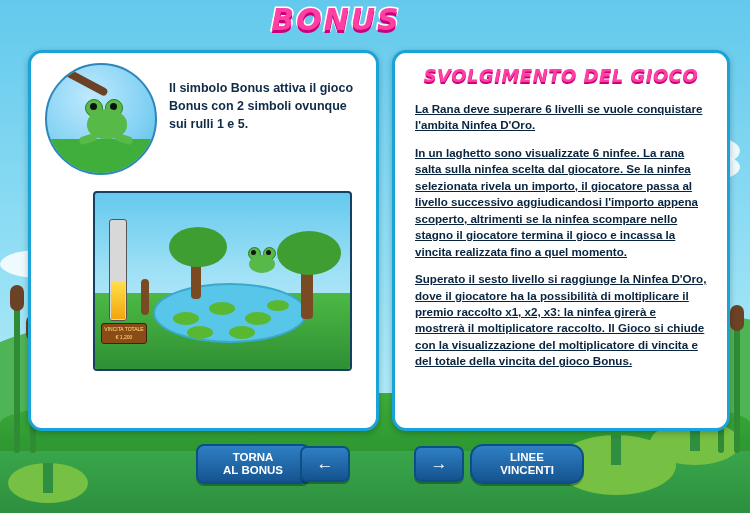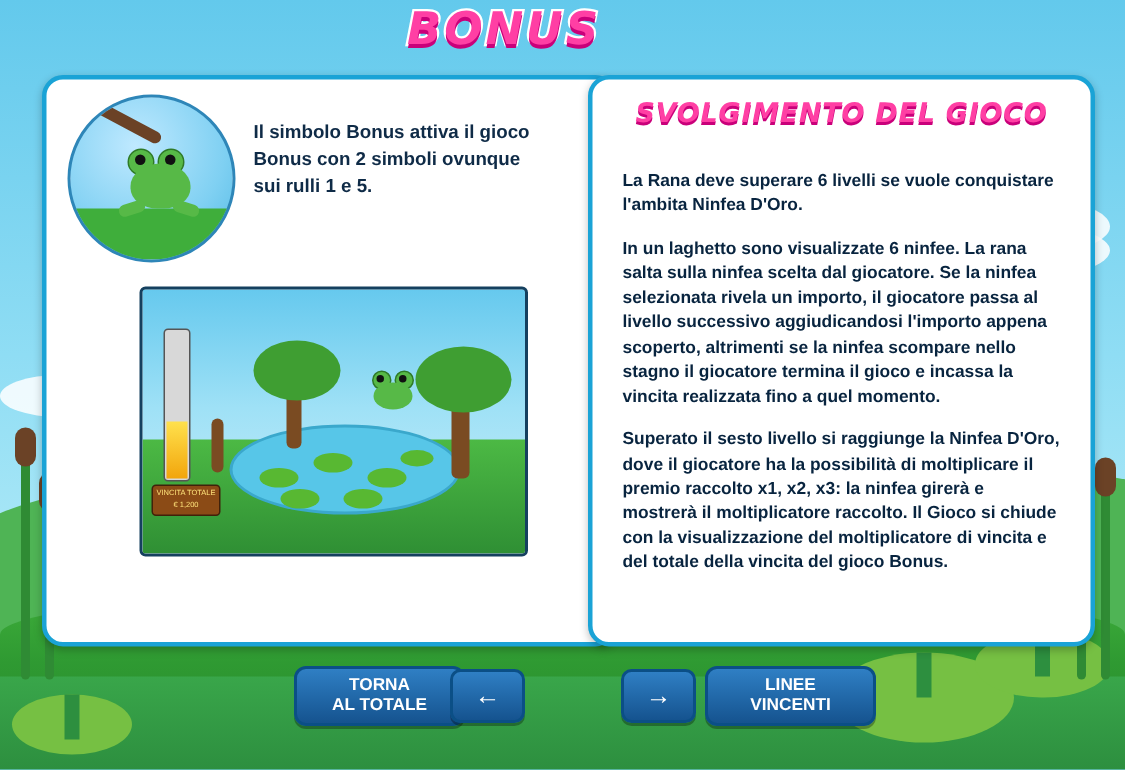--- a/index.html
+++ b/index.html
@@ -36,21 +36,21 @@
     -webkit-text-stroke:3px #ffffff;
     paint-order:stroke fill;
     text-shadow:0 3px 0 #c9007a;
   }
   
   .panel{
     position:absolute;background:#ffffff;
     border:3px solid #1aa3d6;border-radius:14px;
     box-shadow:0 2px 6px rgba(0,0,0,.25);
   }
-  .panel-left{left:28px;top:50px;width:345px;height:375px;padding-left:32px;}
+  .panel-left{left:28px;top:50px;width:345px;height:375px;}
   .panel-right{left:392px;top:50px;width:332px;height:375px;}
   
   .badge-circle{
     position:absolute;left:14px;top:10px;width:108px;height:108px;border-radius:50%;
     background:radial-gradient(circle at 40% 30%,#bfe9ff 0%,#7fd0f2 60%,#4db7e4 100%);
     border:2px solid #2e86b8;overflow:hidden;
   }
   .badge-circle .b-grass{position:absolute;left:0;bottom:0;width:100%;height:34px;background:#3fae3b;}
   .badge-circle .b-branch{position:absolute;left:-6px;top:8px;width:70px;height:8px;background:#6b4226;
         transform:rotate(28deg);border-radius:4px;}
@@ -101,32 +101,32 @@
     position:absolute;left:0;top:12px;width:100%;text-align:center;
     font-family:"DejaVu Sans", sans-serif;
     font-size:18px;font-weight:bold;font-style:italic;letter-spacing:.5px;
     color:#ff3fa4;-webkit-text-stroke:2px #ffffff;paint-order:stroke fill;
     text-shadow:0 2px 0 #c9007a;
   }
   .rules-body{
     position:absolute;left:20px;top:48px;width:292px;
     font-size:11.6px;line-height:1.42;color:#08243f;font-weight:bold;
   }
-  .rules-body p{margin:12px 0 11px 0;}
+  .rules-body p{margin:0 0 11px 0;text-decoration:underline;}
   
   .btn{
     position:absolute;border-radius:8px;border:2px solid #0b4f86;
     background:linear-gradient(#2f7fc4,#15538f);
     color:#fff;font-size:11.5px;font-weight:bold;text-align:center;
     line-height:1.1;display:flex;align-items:center;justify-content:center;
     box-shadow:0 2px 0 rgba(0,0,0,.3);
     cursor:pointer;
   }
   .btn-torna{left:196px;top:444px;width:110px;height:36px;}
-  .btn-linee{left:470px;top:444px;width:110px;height:36px;}
+  .btn-linee{left:470px;top:444px;width:110px;height:36px;border-radius:13px;}
   .nav-arrow{
     position:absolute;top:446px;width:46px;height:32px;border-radius:7px;
     border:2px solid #0b4f86;background:linear-gradient(#2f7fc4,#15538f);
     display:flex;align-items:center;justify-content:center;color:#fff;font-size:17px;
     cursor:pointer;box-shadow:0 2px 0 rgba(0,0,0,.3);
   }
   .arrow-prev{left:300px;}
   .arrow-next{left:414px;}
   .page-indicator{
     position:absolute;left:352px;top:444px;width:56px;height:36px;border-radius:8px;
@@ -226,21 +226,21 @@
     <div class="rules-body">
       <p>La Rana  deve superare 6 livelli se vuole conquistare l'ambita Ninfea D'Oro.</p>
       <p>In un laghetto sono visualizzate 6 ninfee. La rana salta sulla ninfea scelta dal giocatore. Se la ninfea selezionata rivela un importo, il giocatore passa al livello successivo aggiudicandosi l'importo appena scoperto, altrimenti se la ninfea scompare nello stagno il giocatore termina il gioco e incassa la vincita realizzata fino a quel momento.</p>
       <p>Superato il sesto livello si raggiunge la Ninfea D'Oro, dove il giocatore ha la possibilità di moltiplicare il premio raccolto x1, x2, x3: la ninfea girerà e mostrerà il moltiplicatore raccolto. Il Gioco si chiude con la visualizzazione del moltiplicatore di vincita e del totale della vincita del gioco Bonus.</p>
     </div>
   </div>
 
   <div class="btn btn-torna">
     <div>
       <div>TORNA</div>
-      <div>AL TOTALE</div>
+      <div>AL BONUS</div>
     </div>
   </div>
 
   <div class="nav-arrow arrow-prev">
     <span>←</span>
   </div>
 
 
   <div class="nav-arrow arrow-next">
     <span>→</span>

